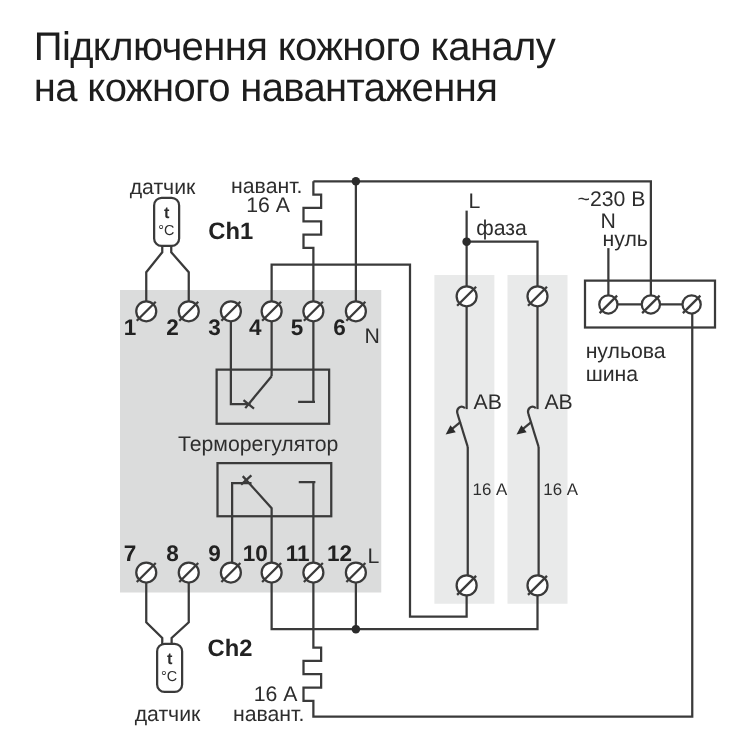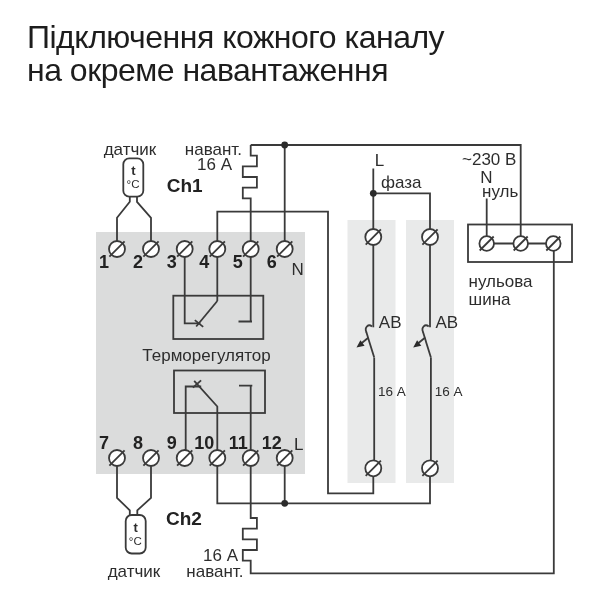--- a/index.html
+++ b/index.html
@@ -22,21 +22,21 @@
   .dot{fill:#2b2b2b;stroke:none;}
   .boxfill{fill:#dbdcdc;}
   .stripfill{fill:#e9eaea;}
   .whitebox{fill:#ffffff;stroke:#3a3a3a;stroke-width:1.8;}
 </style>
 </head>
 <body>
 
 <div class="title">
   <div>Підключення кожного каналу</div>
-  <div>на окреме навантаження</div>
+  <div>на кожного навантаження</div>
 </div>
 
 <svg width="600" height="600" viewBox="0 0 600 600">
   <defs>
     <g id="term">
       <circle r="8" fill="#ffffff" stroke="#3a3a3a" stroke-width="1.8"></circle>
       <line x1="-7.6" y1="7.6" x2="7.6" y2="-7.6" stroke="#3a3a3a" stroke-width="1.8"></line>
     </g>
     <g id="term-sm">
       <circle r="7.3" fill="#ffffff" stroke="#3a3a3a" stroke-width="1.8"></circle>

